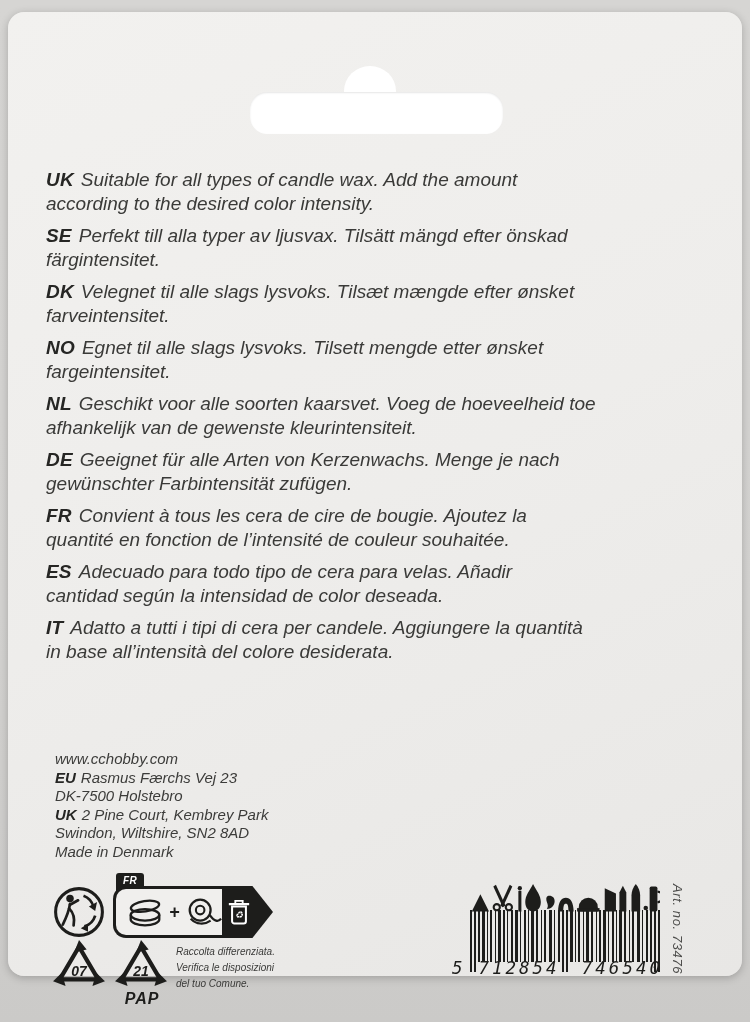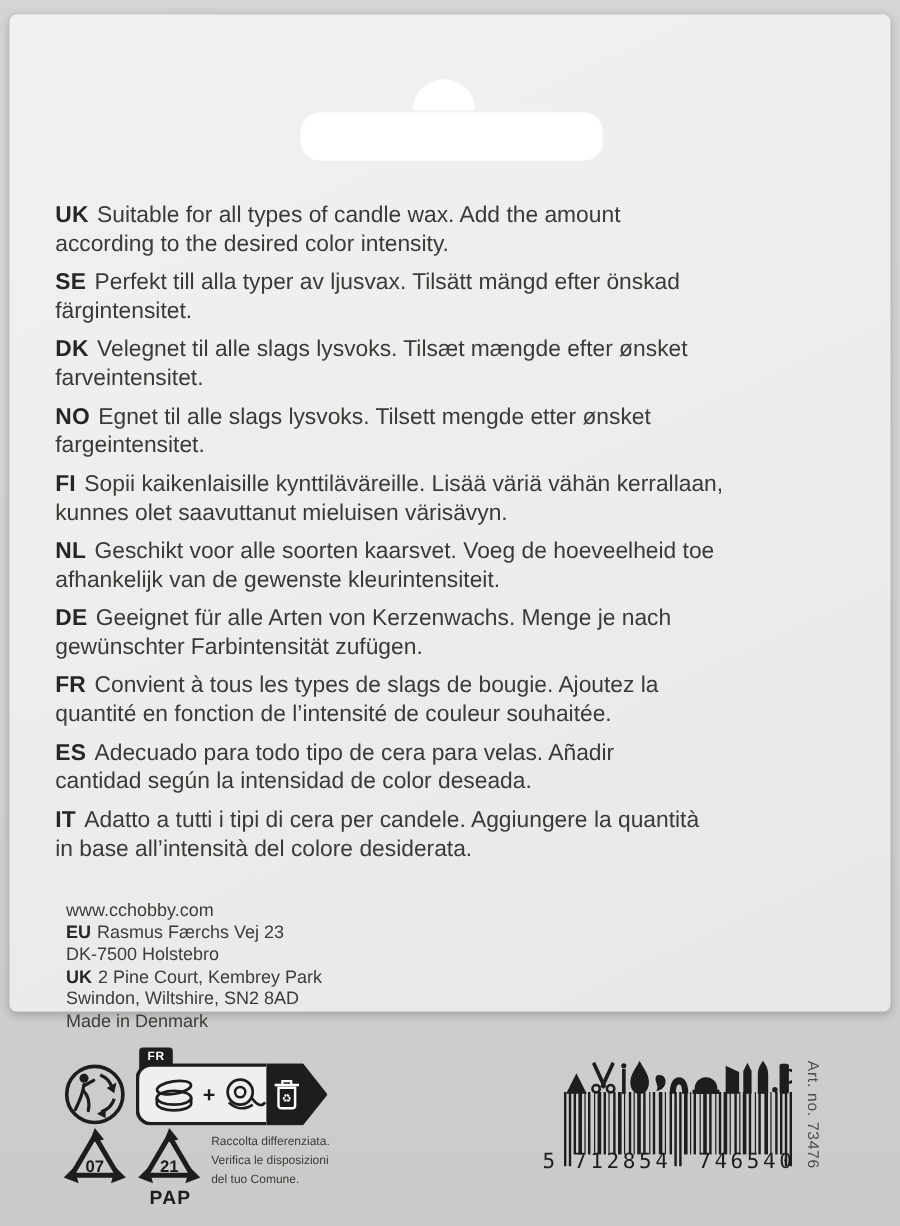--- a/index.html
+++ b/index.html
@@ -3,24 +3,25 @@
 <meta charset="utf-8">
 <style>
   html,body{margin:0;padding:0;}
   body{
     width:750px;height:1022px;position:relative;overflow:hidden;
     background:linear-gradient(180deg,#d6d5d3 0%,#d3d2d0 60%,#cbcac8 100%);
     font-family:"Liberation Sans", sans-serif;
     -webkit-font-smoothing:antialiased;
   }
   .card{
-    position:absolute;left:8px;top:12px;width:734px;height:831px;
+    position:absolute;left:8px;top:12px;width:734px;height:964px;
     background:linear-gradient(155deg,#f2f1ef 0%,#eeedeb 50%,#e8e7e5 100%);
-    border-radius:6px;
+    border-radius:16px;
     box-shadow:0 2px 8px rgba(0,0,0,.22);
+    font-style:italic;
   }
   
   .hole-rect{
     position:absolute;left:242px;top:80px;width:253px;height:42px;
     background:#ffffff;border-radius:17px;
     box-shadow:inset 0 1px 2px rgba(0,0,0,.10);
   }
   .hole-bump{
     position:absolute;left:336px;top:54px;width:52px;height:50px;
     background:#ffffff;border-radius:50%;
@@ -99,27 +100,25 @@
 
   <div class="instructions">
     <p class="para"><b>UK</b><span class="ptext">Suitable for all types of candle wax. Add the amount
 according to the desired color intensity.</span></p>
     <p class="para"><b>SE</b><span class="ptext">Perfekt till alla typer av ljusvax. Tilsätt mängd efter önskad
 färgintensitet.</span></p>
     <p class="para"><b>DK</b><span class="ptext">Velegnet til alle slags lysvoks. Tilsæt mængde efter ønsket
 farveintensitet.</span></p>
     <p class="para"><b>NO</b><span class="ptext">Egnet til alle slags lysvoks. Tilsett mengde etter ønsket
 fargeintensitet.</span></p>
-    <p class="para"><b>FI</b><span class="ptext">Sopii kaikenlaisille kynttiläväreille. Lisää väriä vähän kerrallaan,
-kunnes olet saavuttanut mieluisen värisävyn.</span></p>
     <p class="para"><b>NL</b><span class="ptext">Geschikt voor alle soorten kaarsvet. Voeg de hoeveelheid toe
 afhankelijk van de gewenste kleurintensiteit.</span></p>
     <p class="para"><b>DE</b><span class="ptext">Geeignet für alle Arten von Kerzenwachs. Menge je nach
 gewünschter Farbintensität zufügen.</span></p>
-    <p class="para"><b>FR</b><span class="ptext">Convient à tous les types de slags de bougie. Ajoutez la
+    <p class="para"><b>FR</b><span class="ptext">Convient à tous les cera de cire de bougie. Ajoutez la
 quantité en fonction de l’intensité de couleur souhaitée.</span></p>
     <p class="para"><b>ES</b><span class="ptext">Adecuado para todo tipo de cera para velas. Añadir
 cantidad según la intensidad de color deseada.</span></p>
     <p class="para"><b>IT</b><span class="ptext">Adatto a tutti i tipi di cera per candele. Aggiungere la quantità
 in base all’intensità del colore desiderata.</span></p>
   </div>
 
   <div class="contact">
     <div>www.cchobby.com</div>
     <div><b>EU</b><span>Rasmus Færchs Vej 23</span></div>

